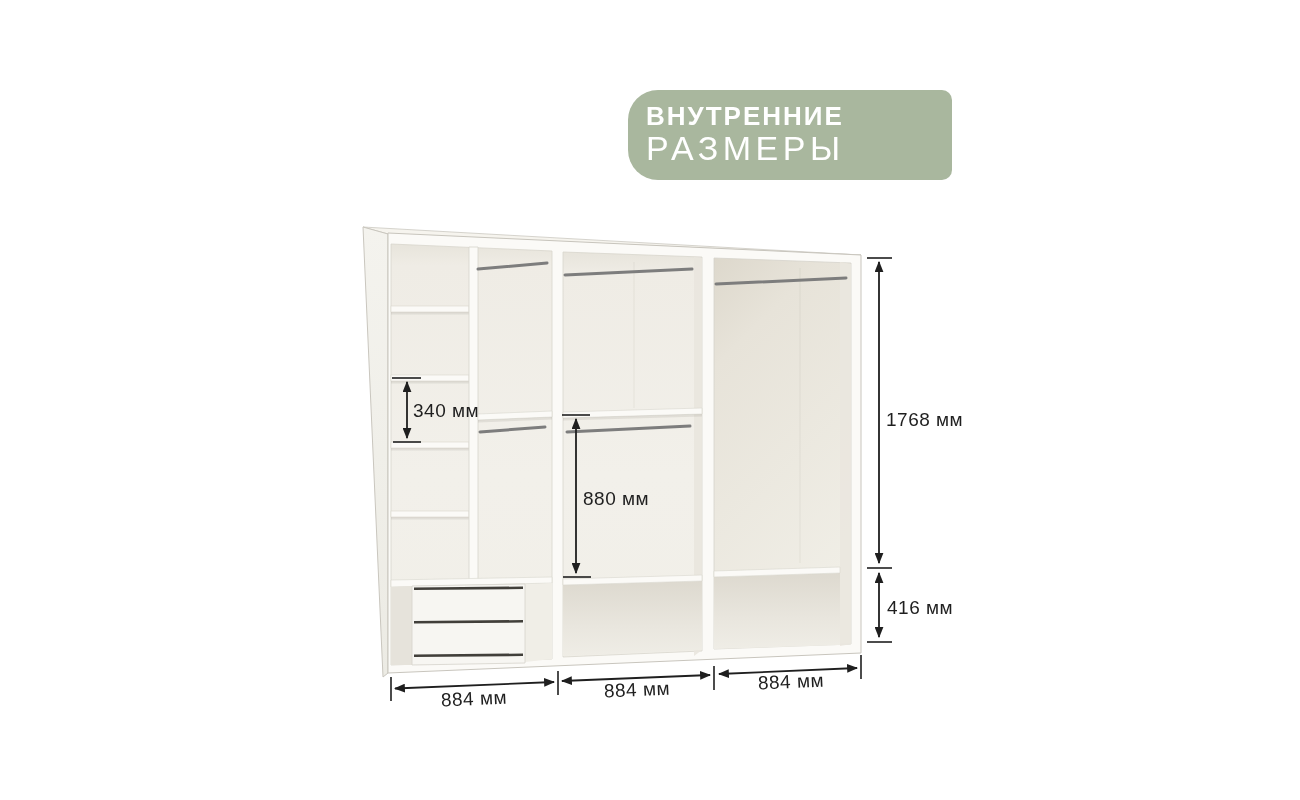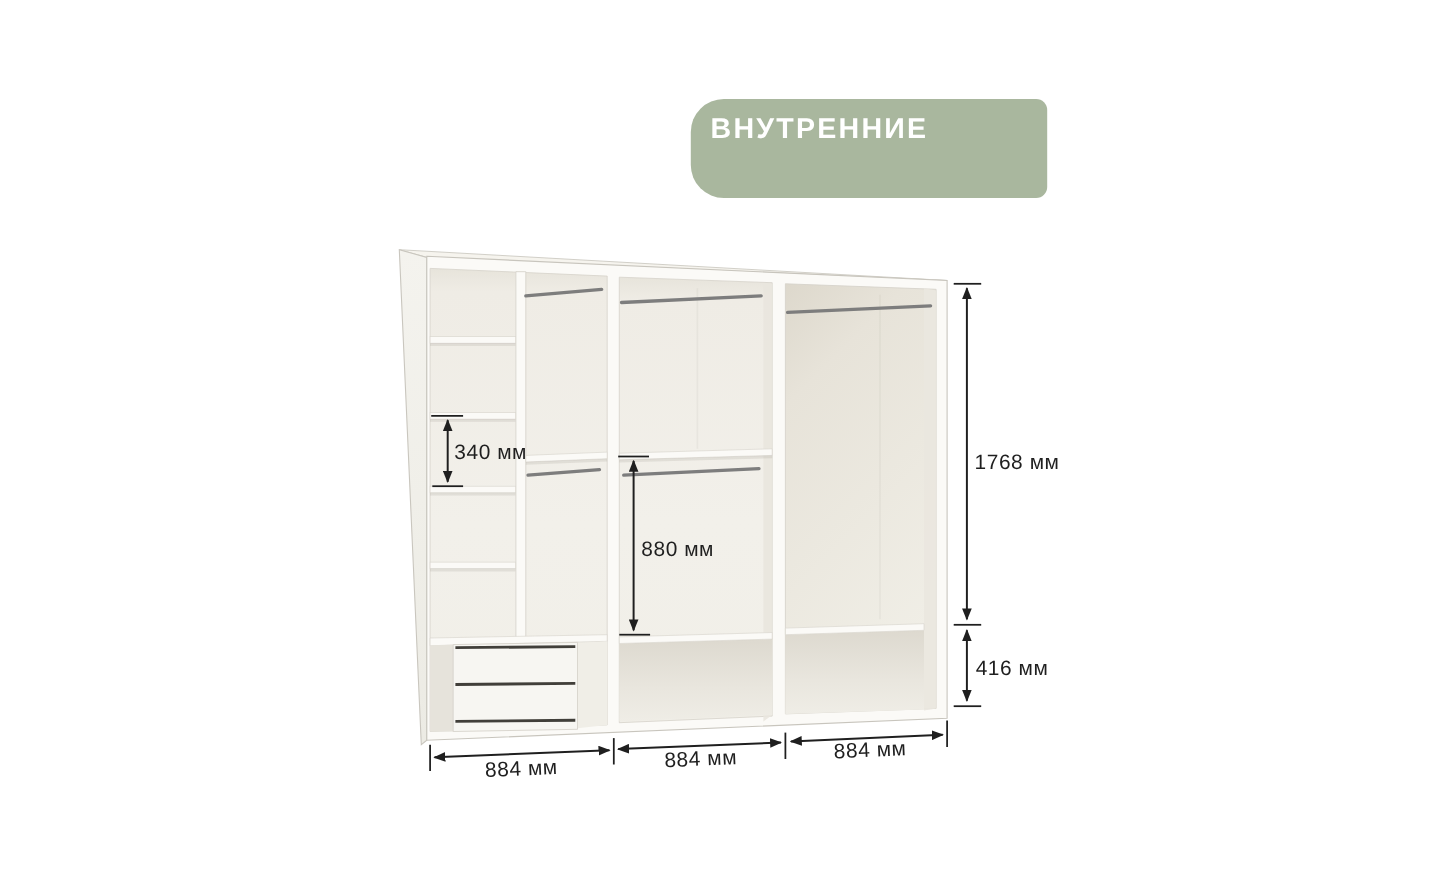--- a/index.html
+++ b/index.html
@@ -13,20 +13,21 @@
   svg{position:absolute;left:0;top:0;}
   .dim-label{font-size:19px;fill:#1f1f1f;letter-spacing:0.5px;}
 </style>
 </head>
 <body>
 
 <div class="stage">
 
   <div class="badge">
     <div class="badge-line1">ВНУТРЕННИЕ</div>
+    <div class="badge-line2">РАЗМЕРЫ</div>
   </div>
 
   <svg width="1300" height="800" viewBox="0 0 1300 800">
     <defs>
       <marker id="arrow" viewBox="0 0 10 8" refX="9" refY="4" markerWidth="11" markerHeight="9" orient="auto-start-reverse" markerUnits="userSpaceOnUse">
         <path d="M0,0 L10,4 L0,8 Z" fill="#1f1f1f"></path>
       </marker>
       <linearGradient id="gBack" x1="0" y1="0" x2="0" y2="1">
         <stop offset="0" stop-color="#e7e4db"></stop>
         <stop offset="0.05" stop-color="#efece5"></stop>

